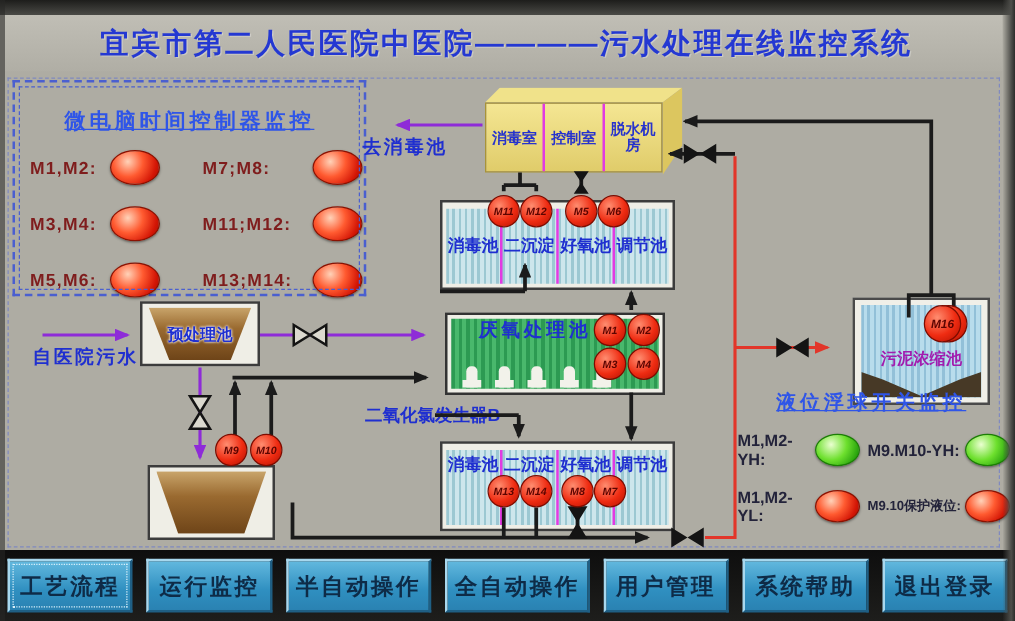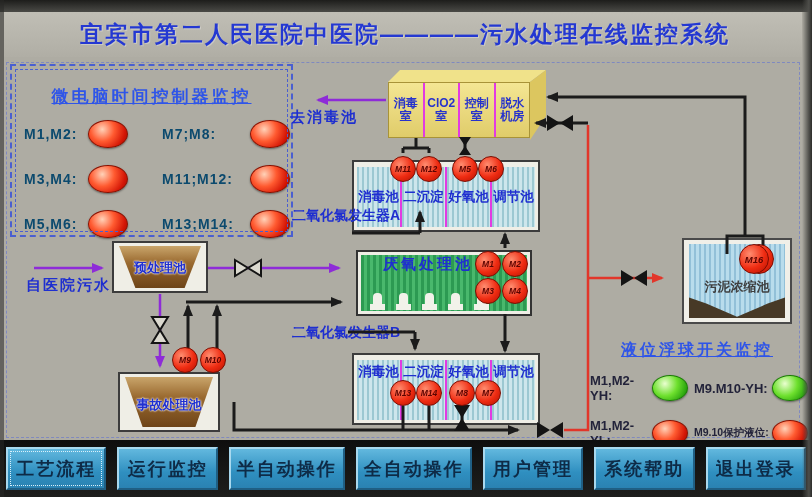--- a/index.html
+++ b/index.html
@@ -16,27 +16,27 @@
 
   .diagram-frame{position:absolute;left:6px;top:62px;width:792px;height:374px;border:1px dashed rgba(90,110,215,.55);z-index:1;}
 
   .panel{position:absolute;box-sizing:border-box;z-index:2;}
   .timer{left:10px;top:64px;width:283px;height:173px;border:2px dashed #4a5fd0;}
   .timer::after{content:"";position:absolute;inset:3px;border:1px dashed #4a5fd0;pointer-events:none;}
   .panel-title{text-align:center;font-size:17px;font-weight:bold;color:#2f55e8;
                text-decoration:underline;margin-top:19px;letter-spacing:3px;}
   .t-grid{display:grid;grid-template-columns:64px 74px 88px 48px;align-items:center;justify-items:start;
           padding:12px 0 0 12px;row-gap:17px;}
-  .t-label{font-size:14px;font-weight:bold;color:#0c4a6e;letter-spacing:1px;}
+  .t-label{font-size:14px;font-weight:bold;color:#7f1d1d;letter-spacing:1px;}
   .light{width:38px;height:26px;border-radius:50%;box-shadow:0 1px 2px rgba(0,0,0,.45);}
   .light.red{background:radial-gradient(circle at 35% 32%,#ffd2b8 0%,#ff5a30 40%,#d31505 75%,#9d0f02);border:1px solid #8a1202;}
   .light.green{background:radial-gradient(circle at 35% 32%,#eaffd0 0%,#6ee02e 45%,#2aa50d 80%,#187c04);border:1px solid #1c7d06;}
   .light.small{width:34px;height:24px;}
 
-  .float-panel{left:588px;top:308px;width:218px;height:124px;margin-top:28px;}
+  .float-panel{left:588px;top:308px;width:218px;height:124px;}
   .float-panel .panel-title{margin-top:4px;font-size:16px;}
   .f-grid{display:grid;grid-template-columns:62px 42px 78px 34px;align-items:center;justify-items:start;
           padding:12px 0 0 2px;row-gap:15px;}
   .f-label{font-size:13px;font-weight:bold;color:#23233a;}
   .f-label.tiny{font-size:10.5px;}
 
   .building{position:absolute;left:388px;top:82px;width:142px;height:56px;z-index:2;}
   .b-top{position:absolute;left:0;top:-12px;width:158px;height:12px;background:#f0e28a;
          clip-path:polygon(12px 0,158px 0,142px 12px,0 12px);border-bottom:1px solid #a89338;}
   .b-side{position:absolute;left:142px;top:-12px;width:16px;height:70px;background:#dcc65f;
@@ -71,21 +71,21 @@
   .accident{left:118px;top:372px;width:102px;height:60px;}
   .dirt-label{position:absolute;left:0;width:100%;text-align:center;font-size:13px;font-weight:bold;
               color:#1f2fd0;text-shadow:0 0 2px #fff,0 0 2px #fff;z-index:3;}
 
   .sludge{position:absolute;left:682px;top:238px;width:110px;height:86px;background:#f0efe8;
           border:2px solid #4a4a4a;z-index:2;box-sizing:border-box;}
   .sl-water{position:absolute;inset:4px 5px;background:repeating-linear-gradient(90deg,#92c0d8 0 2px,#b8dcec 2px 5px);}
   .sl-mud{position:absolute;left:5px;right:5px;bottom:4px;height:24px;background:#473926;
           clip-path:polygon(0 15%,18% 40%,50% 95%,82% 40%,100% 15%,100% 100%,0 100%);}
   .sl-label{position:absolute;left:0;width:100%;bottom:26px;text-align:center;font-size:13px;
-            font-weight:bold;color:#404040;z-index:3;}
+            font-weight:bold;color:#a21caf;z-index:3;}
 
   .pump{position:absolute;width:26px;height:26px;border-radius:50%;z-index:5;
         background:radial-gradient(circle at 35% 32%,#ff8d70,#ef2c12 55%,#b11000);
         border:1px solid #7d0c00;color:#5c0400;font-size:8.5px;font-weight:bold;
         display:flex;align-items:center;justify-content:center;box-sizing:border-box;font-style:italic;}
   .pump.big{width:30px;height:30px;font-size:9.5px;}
 
   .diagram-label{position:absolute;font-weight:bold;color:#1f2fd0;z-index:3;white-space:nowrap;}
 
   .pipes{position:absolute;left:0;top:0;z-index:4;pointer-events:none;}
@@ -181,29 +181,27 @@
       <span class="t-label">M13;M14:</span>
       <span class="light red"></span>
     </div>
   </div>
 
   <div class="building">
     <div class="b-top"></div>
     <div class="b-side"></div>
     <div class="b-main">
       <span class="room">消毒室</span>
-      <span class="room">ClO2室</span>
       <span class="room">控制室</span>
       <span class="room">脱水机房</span>
     </div>
   </div>
 
   <span class="diagram-label" style="left:290px;top:108px;font-size:15px;letter-spacing:2px;">去消毒池</span>
   <span class="diagram-label" style="left:26px;top:276px;font-size:15px;letter-spacing:2px;">自医院污水</span>
-  <span class="diagram-label" style="left:292px;top:207px;font-size:14px;">二氧化氯发生器A</span>
   <span class="diagram-label" style="left:292px;top:324px;font-size:14px;">二氧化氯发生器B</span>
 
   <div class="trow upper">
     <div class="trow-inner">
       <span class="sec">消毒池</span>
       <span class="sec">二沉淀</span>
       <span class="sec">好氧池</span>
       <span class="sec">调节池</span>
     </div>
   </div>
@@ -227,21 +225,20 @@
   <span class="pump" style="left:475px;top:278px;">M3</span>
   <span class="pump" style="left:502px;top:278px;">M4</span>
 
   <div class="dirt-tank pre">
     <div class="dirt-fill" style="background:linear-gradient(#c9a56b,#9a6a30 40%,#6e4418);"></div>
     <span class="dirt-label" style="top:16px;">预处理池</span>
   </div>
 
   <div class="dirt-tank accident">
     <div class="dirt-fill" style="background:linear-gradient(#c9a56b,#9a6a30 40%,#6e4418);"></div>
-    <span class="dirt-label" style="top:22px;">事故处理池</span>
   </div>
   <span class="pump" style="left:172px;top:347px;">M9</span>
   <span class="pump" style="left:200px;top:347px;">M10</span>
 
   <div class="trow lower">
     <div class="trow-inner">
       <span class="sec">消毒池</span>
       <span class="sec">二沉淀</span>
       <span class="sec">好氧池</span>
       <span class="sec">调节池</span>

